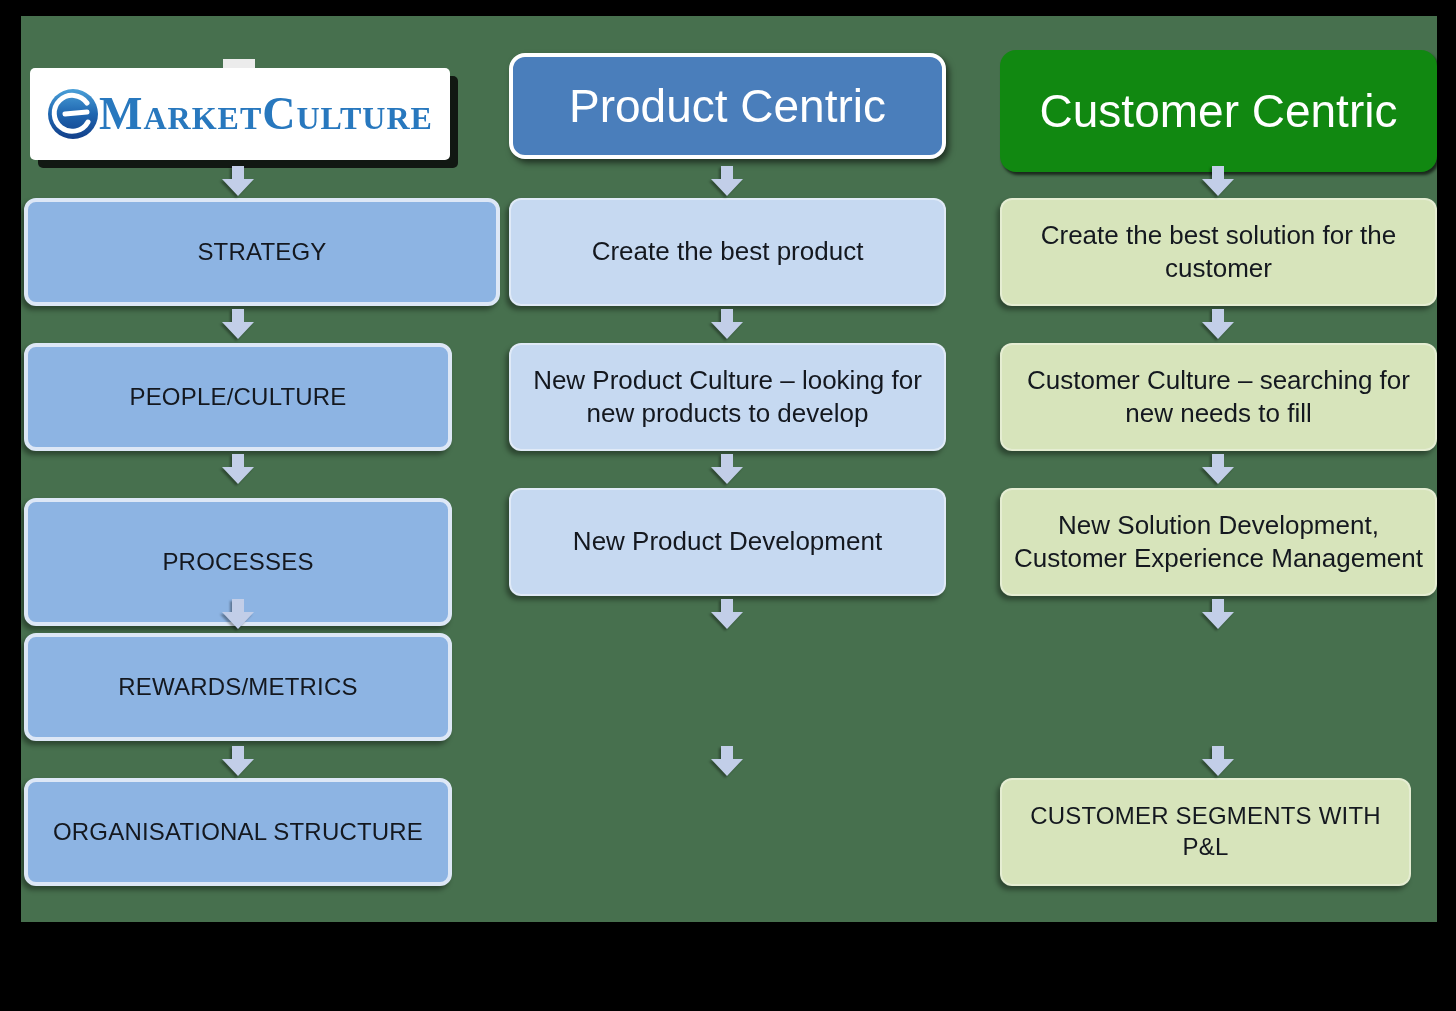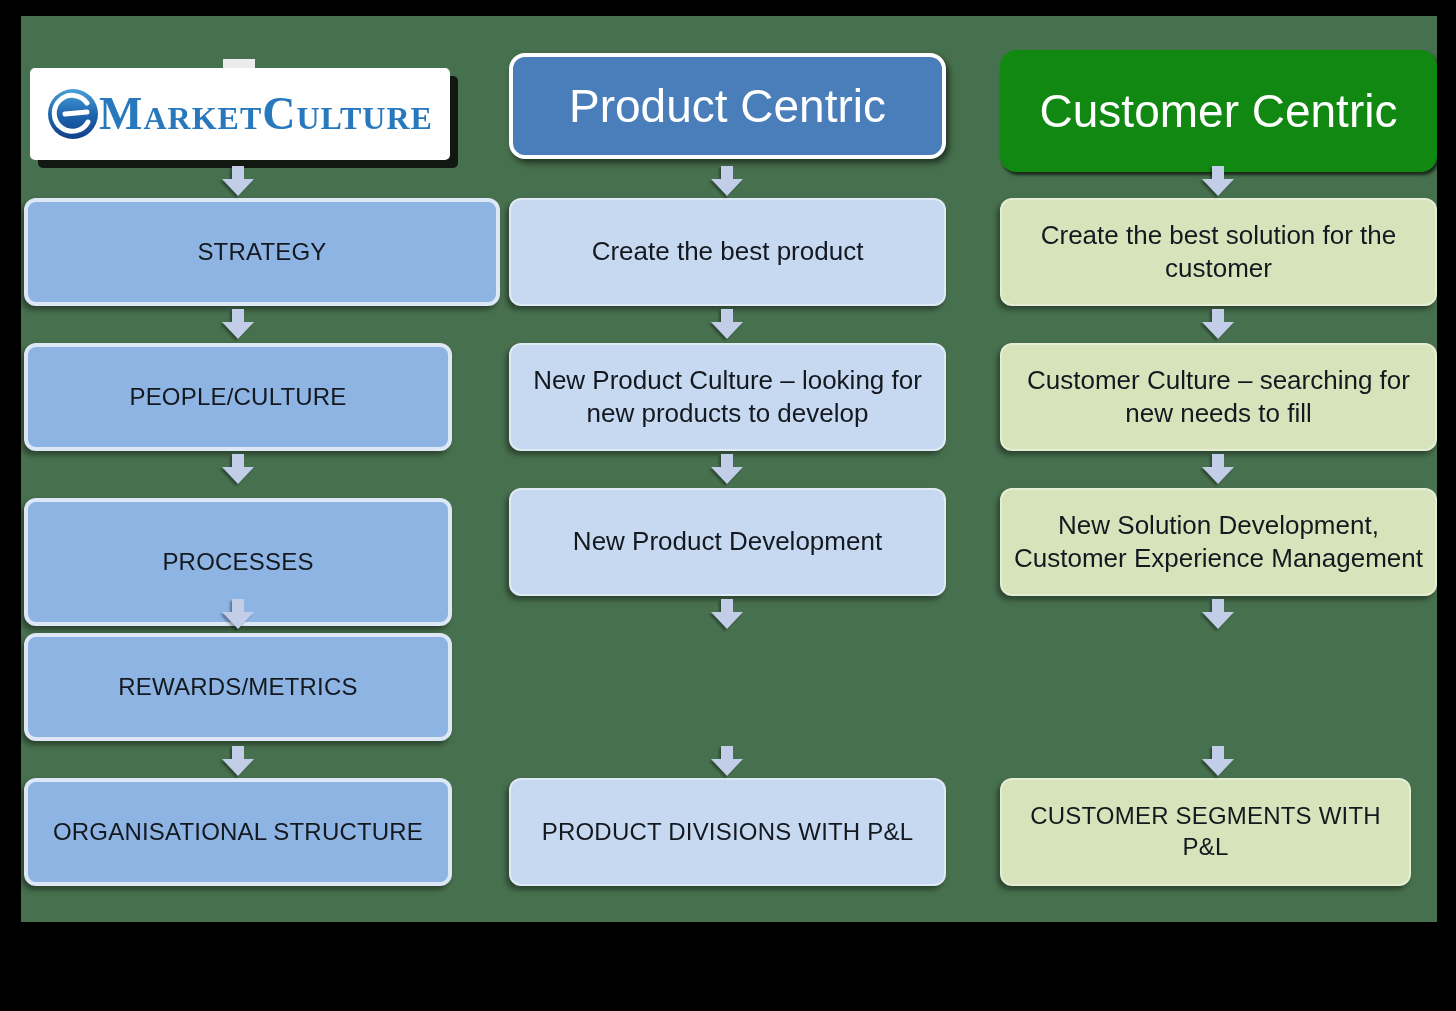--- a/index.html
+++ b/index.html
@@ -83,23 +83,20 @@
 
   <div class="box c2 abs" style="left:509px;top:198px;width:437px;height:108px;">
     <span class="row-label">Create the best product</span>
     </div>
   <div class="box c2 abs" style="left:509px;top:343px;width:437px;height:108px;">
     <span class="row-label">New Product Culture – looking for
 new products to develop</span>
     </div>
   <div class="box c2 abs" style="left:509px;top:488px;width:437px;height:108px;text-align:center;">
     <span class="row-label">New Product Development</span>
-    </div>
-  <div class="box c2 caps abs" style="left:509px;top:778px;width:437px;height:108px;">
-    <span class="row-label">PRODUCT DIVISIONS WITH P&amp;L</span>
     </div>
 
   <div class="box c3 abs" style="left:1000px;top:198px;width:437px;height:108px;">
     <span class="row-label">Create the best solution for the
 customer</span>
     </div>
   <div class="box c3 abs" style="left:1000px;top:343px;width:437px;height:108px;">
     <span class="row-label">Customer Culture – searching for
 new needs to fill</span>
     </div>

